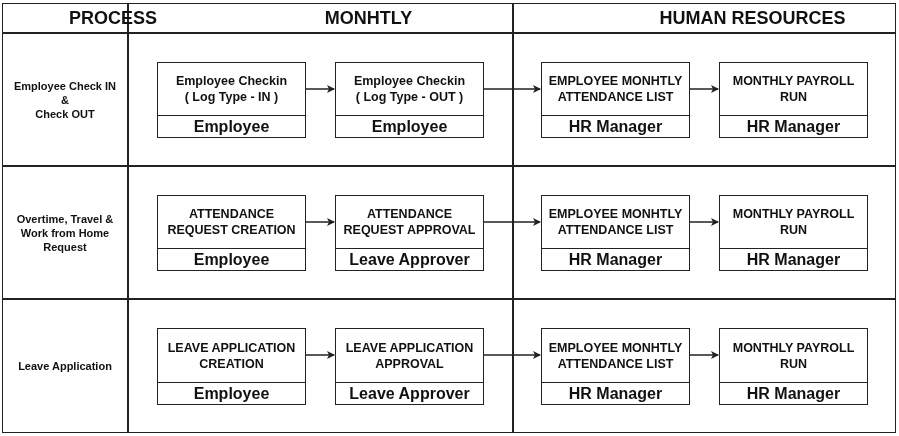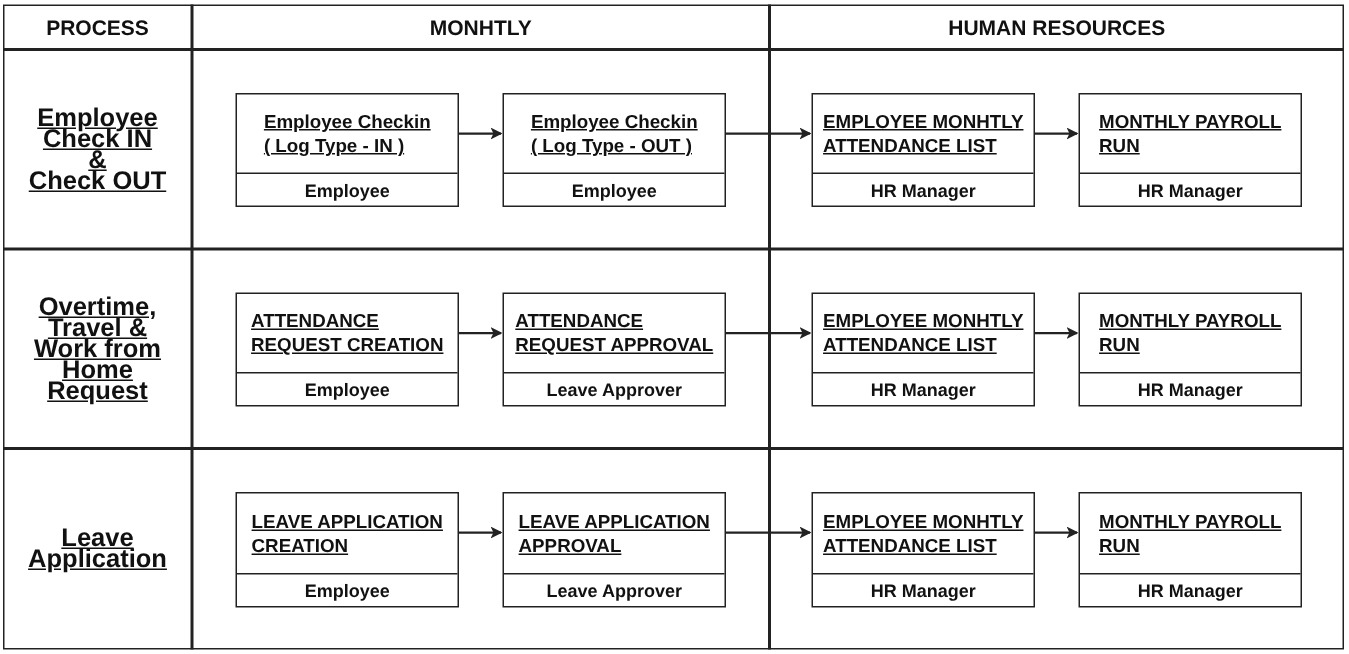--- a/index.html
+++ b/index.html
@@ -4,31 +4,31 @@
   <style>
     html, body { margin: 0; padding: 0; background: #ffffff; }
     body { width: 899px; height: 436px; position: relative; overflow: hidden;
            font-family: "Liberation Sans", "DejaVu Sans", sans-serif; color: #111; }
     .frame { position: absolute; left: 2px; top: 3px; width: 894px; height: 430px;
              border: 1.5px solid #222; box-sizing: border-box; }
     .hline, .vline { position: absolute; background: #222; }
     .hline { height: 1.5px; }
     .vline { width: 1.5px; }
     .hdr { position: absolute; top: 3px; height: 30px; display: flex; align-items: center;
-           justify-content: center; font-weight: bold; font-size: 14px; }
+           justify-content: center; font-weight: bold; font-size: 18px; padding-left: 48px; }
     .proc { position: absolute; left: 2px; width: 126px; display: flex; align-items: center;
-            justify-content: center; text-align: center; font-weight: bold; font-size: 17px;
-            line-height: 14px; white-space: pre-line; text-decoration: underline; }
+            justify-content: center; text-align: center; font-weight: bold; font-size: 11px;
+            line-height: 14px; white-space: pre-line; }
     .box { position: absolute; width: 149px; border: 1.5px solid #222; box-sizing: border-box;
            background: #fff; display: flex; flex-direction: column; }
     .box .title { flex: 1; display: flex; align-items: center; justify-content: center;
-                  font-weight: bold; font-size: 12.5px; line-height: 16px;
-                  white-space: pre-line; border-bottom: 1.5px solid #222; text-decoration: underline; }
+                  text-align: center; font-weight: bold; font-size: 12.5px; line-height: 16px;
+                  white-space: pre-line; border-bottom: 1.5px solid #222; }
     .box .role { height: 21px; display: flex; align-items: center; justify-content: center;
-                 font-weight: bold; font-size: 12px; }
+                 font-weight: bold; font-size: 16px; }
     svg.arrows { position: absolute; left: 0; top: 0; }
   </style>
 </head>
 <body>
 
 <div class="frame"></div>
 
 <div class="hline" style="left:2px; top:32px; width:894px;"></div>
 <div class="hline" style="left:2px; top:165px; width:894px;"></div>
 <div class="hline" style="left:2px; top:298px; width:894px;"></div>

